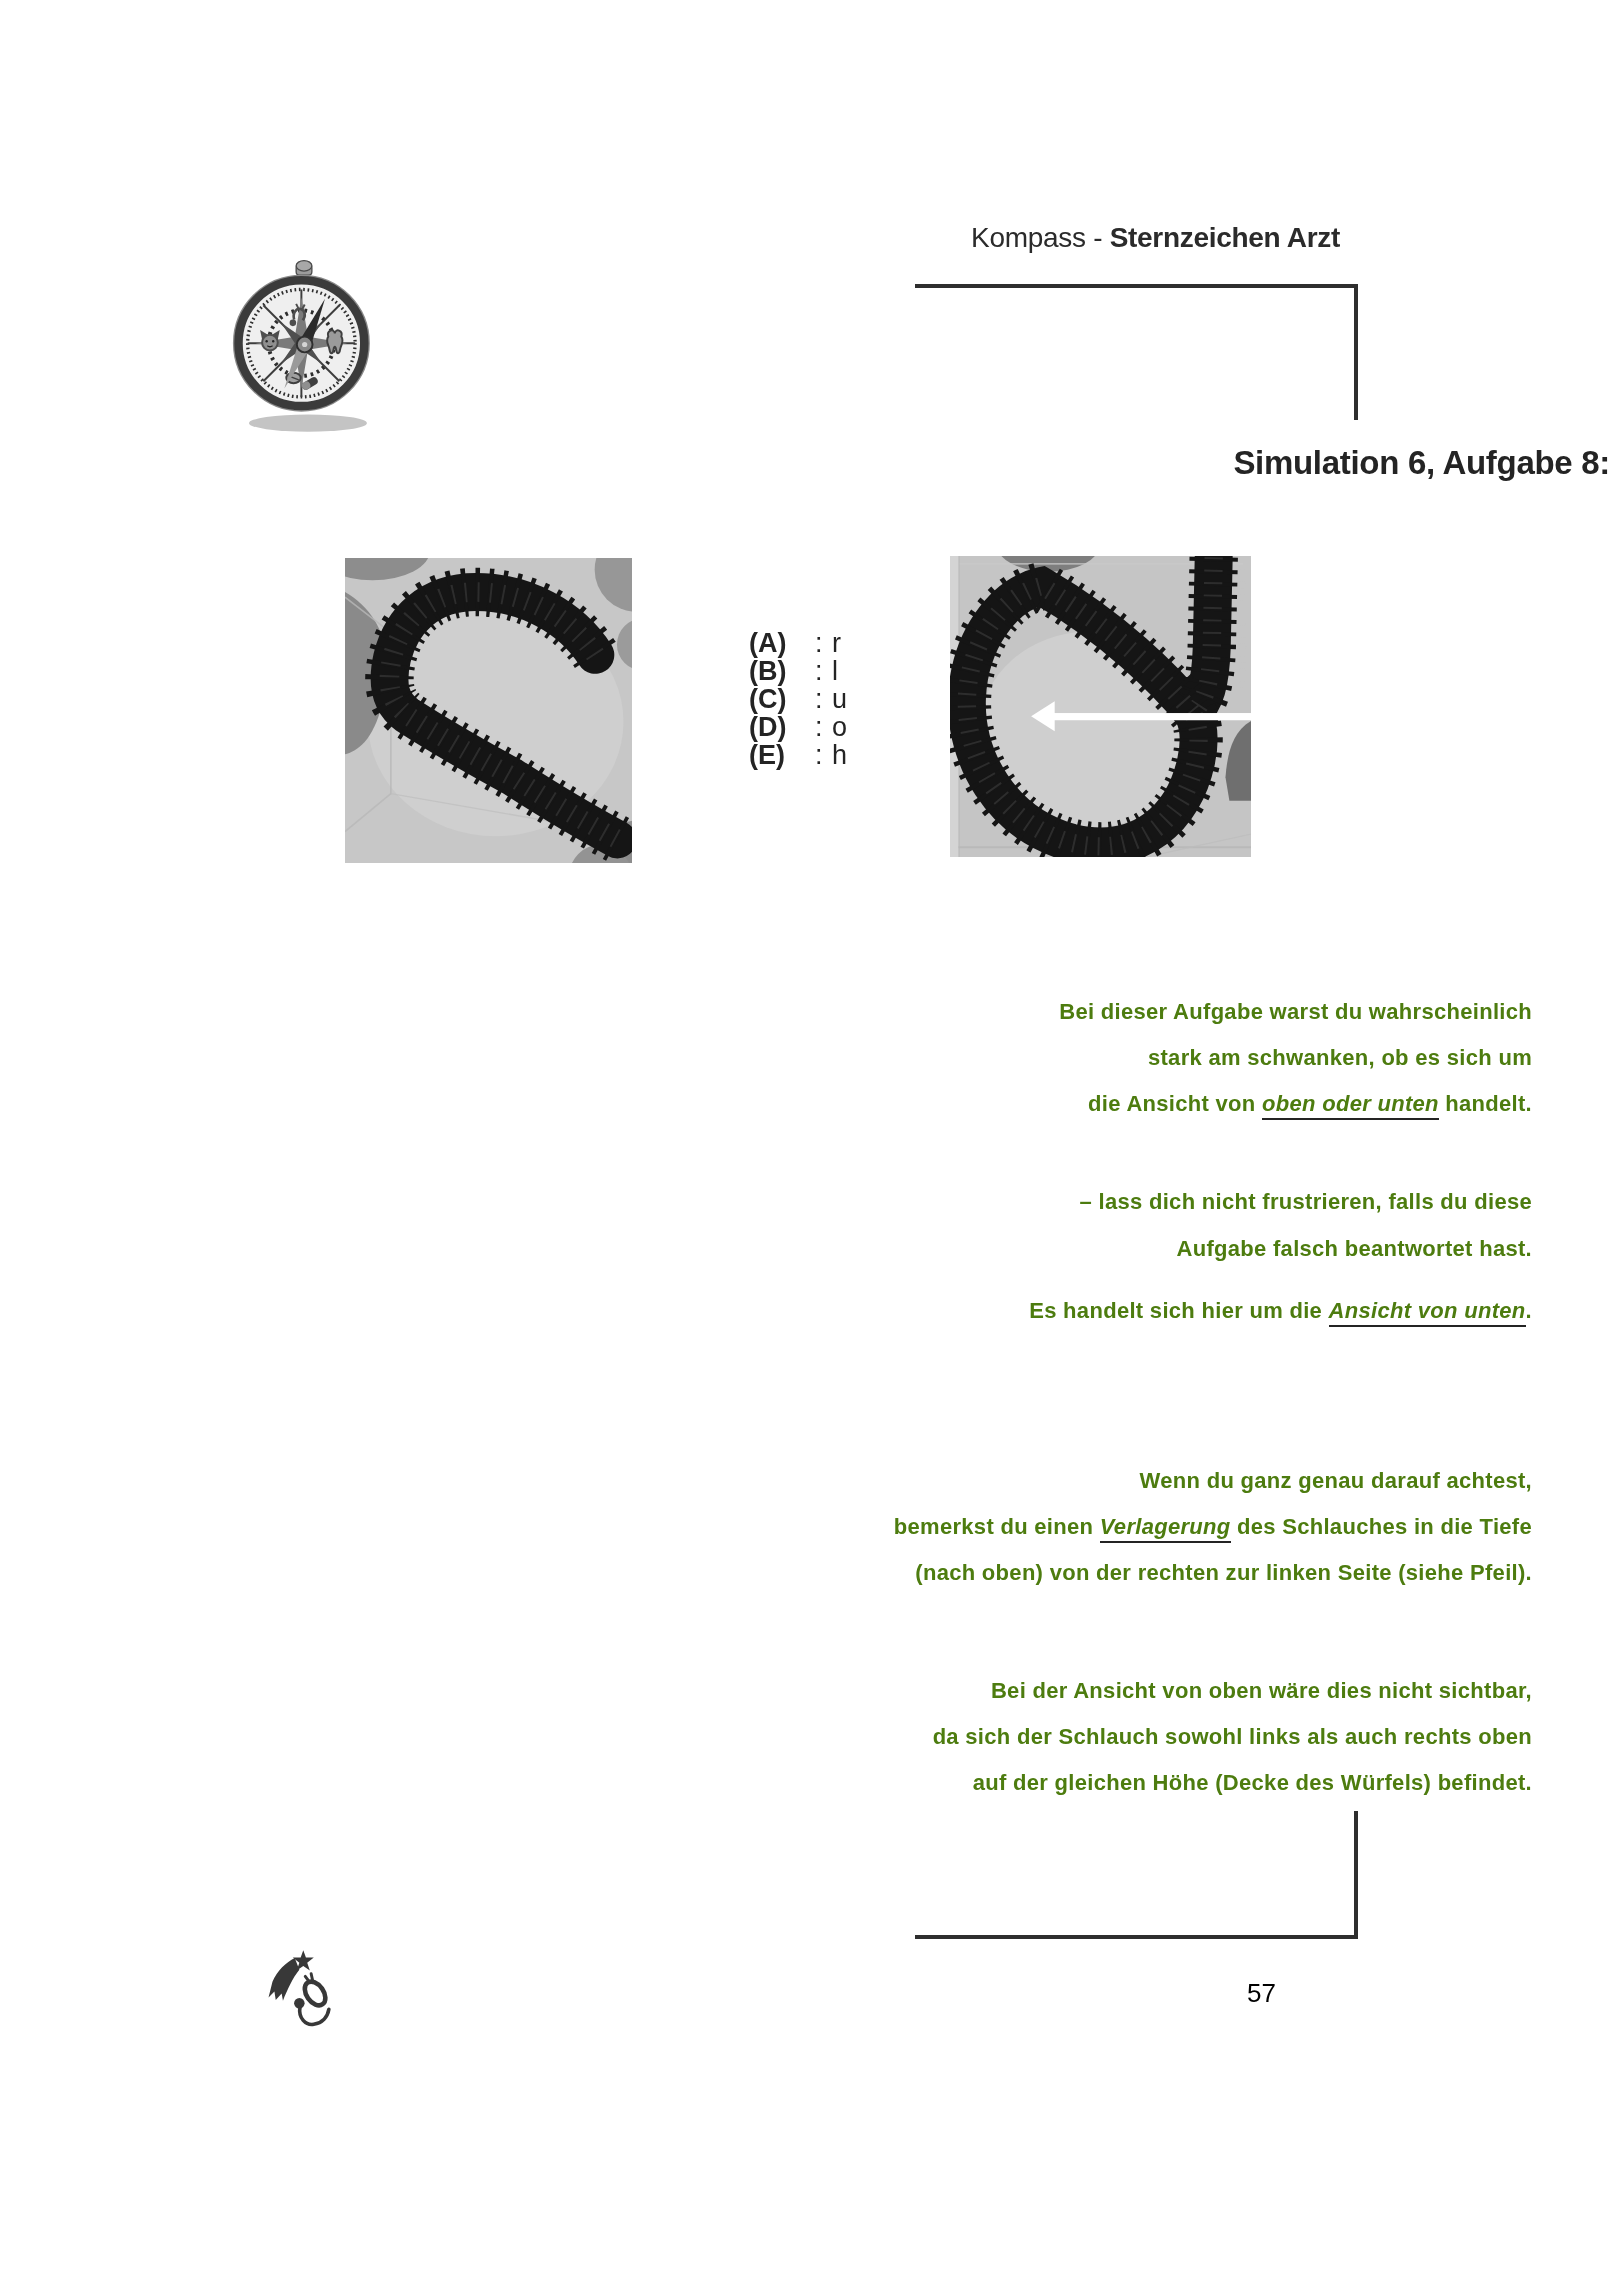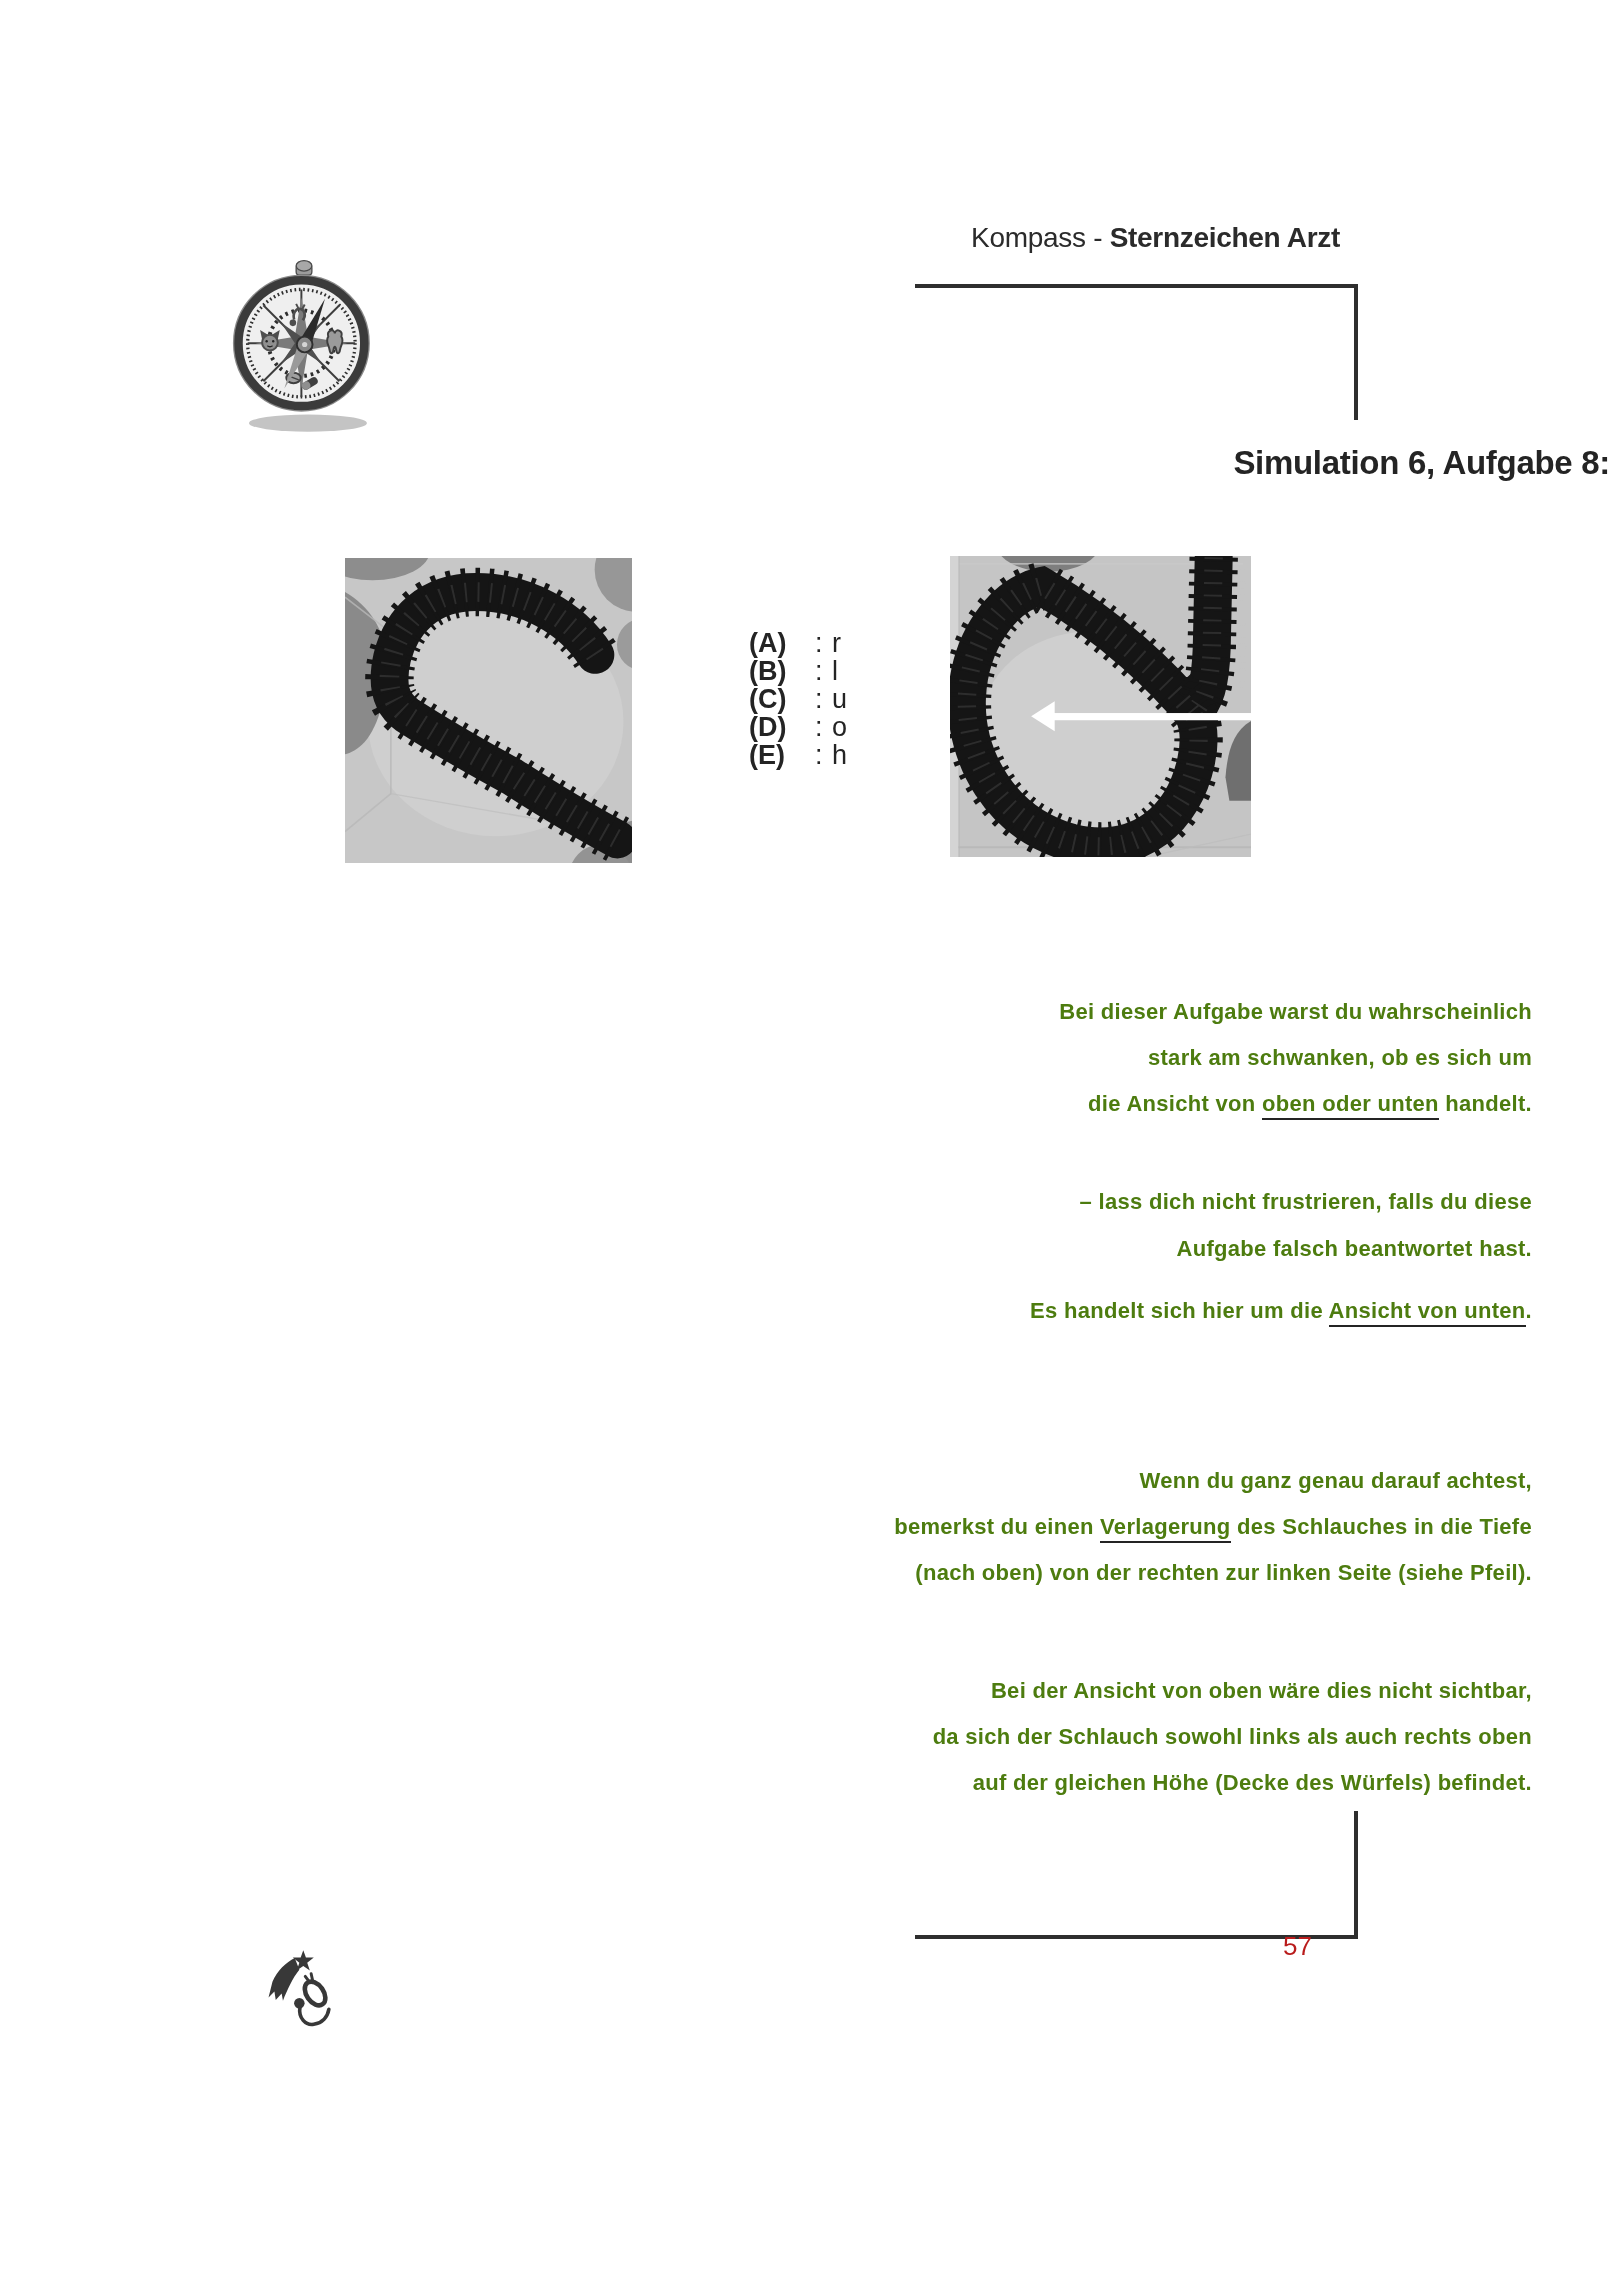--- a/index.html
+++ b/index.html
@@ -28,24 +28,24 @@
   .options{left:749px;top:629px;font-size:27px;line-height:28px;}
   .opt-row{display:flex;align-items:baseline;height:28px;}
   .opt-label{font-weight:bold;width:58px;color:#242424;}
   .opt-colon{width:23.6px;text-align:center;color:#242424;}
   .opt-value{margin-left:1.3px;color:#242424;}
   
   .para{left:92px;width:1440px;text-align:right;font-weight:bold;
         font-size:22px;line-height:46px;letter-spacing:0.3px;color:#4d7c0f;}
   .para.p2{line-height:47px;}
   .p1{top:989px;} .p2{top:1178px;} .p3{top:1288px;} .p4{top:1458px;} .p5{top:1644px;margin-top:24px;}
-  .u{border-bottom:2.6px solid #242424;padding-bottom:2px;}
+  .u{border-bottom:2.6px solid #242424;padding-bottom:2px;font-style:italic;}
   
   .footer-logo{left:260px;top:1941px;width:82px;height:95px;}
-  .page-number{left:1247px;top:1931px;width:65px;text-align:right;font-size:26px;color:#b91c1c;}
+  .page-number{left:1247px;top:1978px;width:65px;text-align:left;font-size:26px;color:#000000;}
 </style>
 </head>
 <body>
 
 <div>
 
   <div class="abs header"><span>Kompass - </span><b>Sternzeichen Arzt</b></div>
 
   <div class="abs rule-top"></div>
   <div class="abs rule-bottom"></div>

